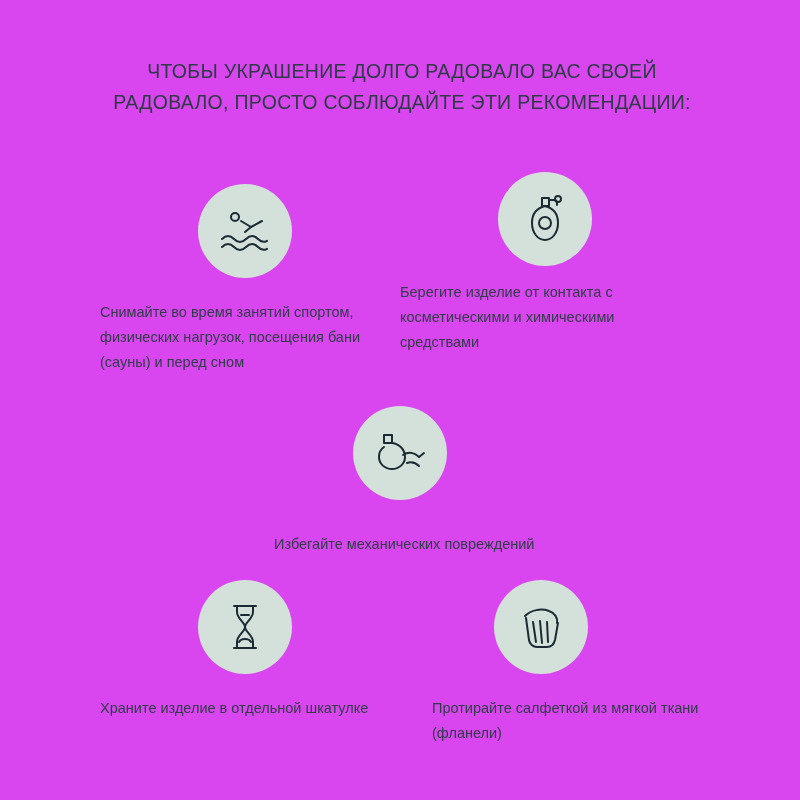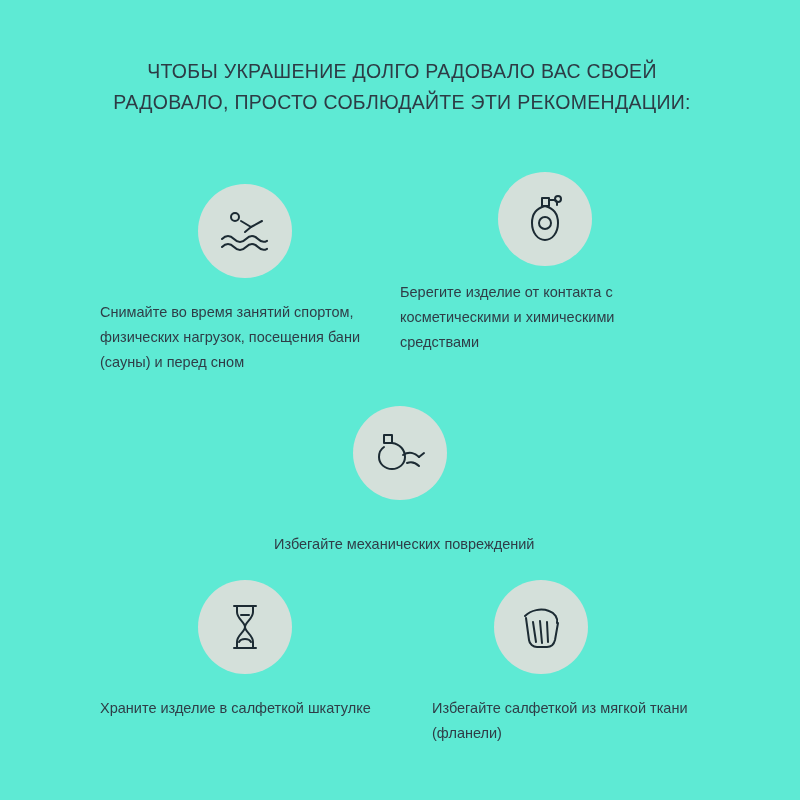--- a/index.html
+++ b/index.html
@@ -10,21 +10,21 @@
     width: 800px;
     height: 800px;
     background: #ffffff;
     font-family: "Liberation Sans", sans-serif;
     overflow: hidden;
   }
   .page {
     position: relative;
     width: 800px;
     height: 800px;
-    background: #5eead4;
+    background: #d946ef;
   }
 
   
   .heading {
     position: absolute;
     left: 72px;
     top: 56px;
     width: 660px;
     text-align: center;
     color: #2d3b45;
@@ -148,31 +148,31 @@
         <svg width="44" height="54" viewBox="0 0 44 54" fill="none" stroke="#1c2b33" stroke-width="2" stroke-linecap="round" stroke-linejoin="round">
           <path d="M11 6 h22"></path>
           <path d="M11 48 h22"></path>
           <path d="M14 6 v6 c0 7 8 10 8 15 c0 5 -8 8 -8 15 v6"></path>
           <path d="M30 6 v6 c0 7 -8 10 -8 15 c0 5 8 8 8 15 v6"></path>
           <path d="M16 42 c2 -4 10 -4 12 0"></path>
           <path d="M18 15 h8"></path>
         </svg>
       </span>
     </div>
-    <div class="caption">Храните изделие в салфеткой шкатулке</div>
+    <div class="caption">Храните изделие в отдельной шкатулке</div>
   </div>
 
   <div class="item" id="item-wipe">
     <div class="circle">
       <span>
         <svg width="48" height="50" viewBox="0 0 48 50" fill="none" stroke="#1c2b33" stroke-width="2" stroke-linecap="round" stroke-linejoin="round">
           <path d="M8 14 c6 -6 16 -8 24 -5 c6 2 9 7 8 12"></path>
           <path d="M9 16 l3 22 c0.5 4 4 7 8 7 h10 c4 0 7 -3 8 -7 l3 -17"></path>
           <path d="M16 20 l3 20"></path>
           <path d="M23 19 l2 22"></path>
           <path d="M30 20 l1 20"></path>
         </svg>
       </span>
     </div>
-    <div class="caption">Избегайте салфеткой из мягкой ткани (фланели)</div>
+    <div class="caption">Протирайте салфеткой из мягкой ткани (фланели)</div>
   </div>
 
 </div>
 
 </body></html>

